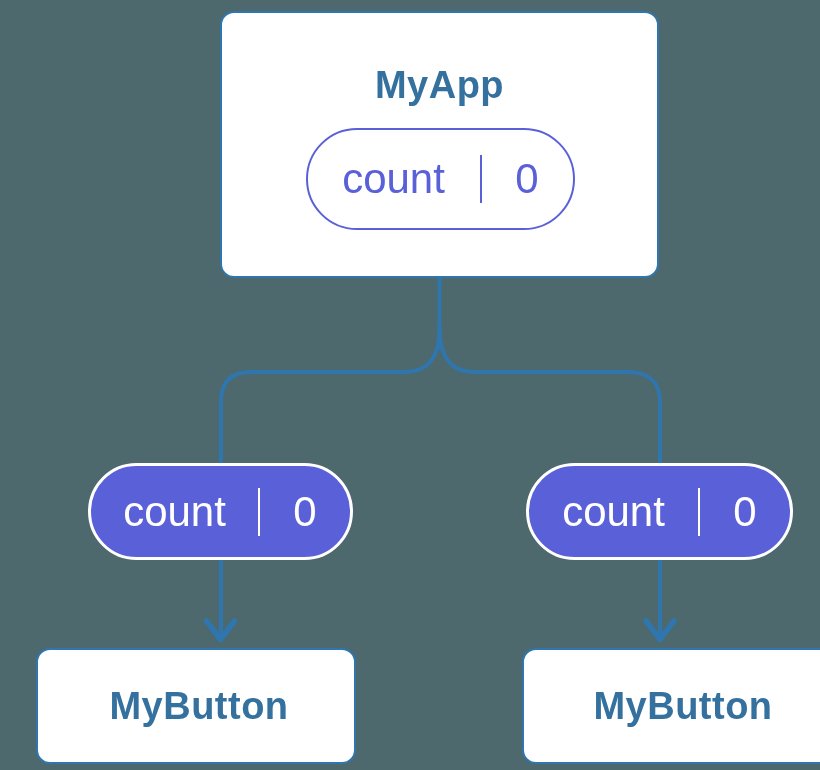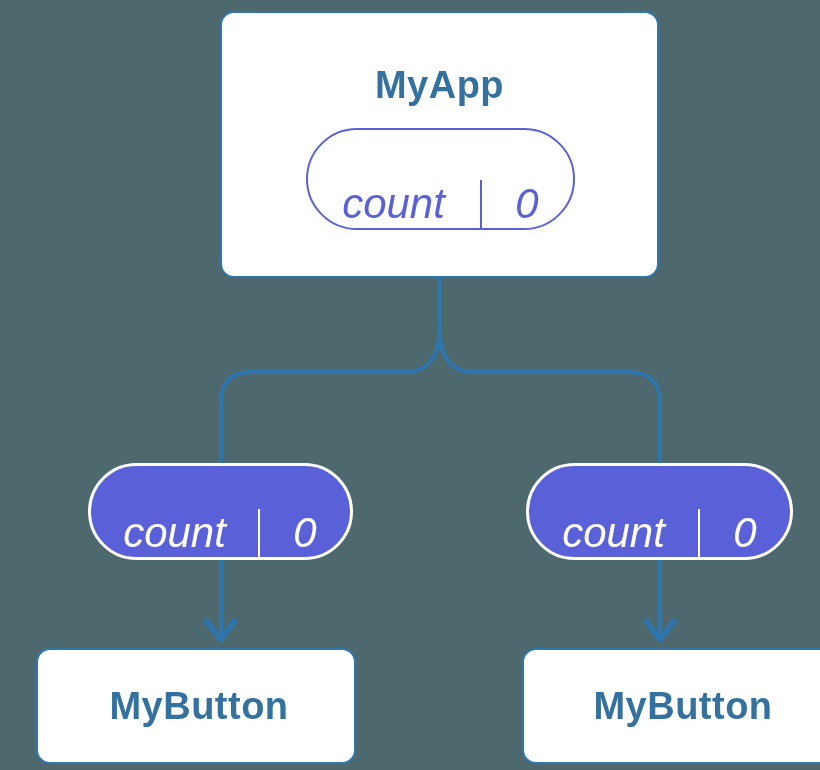--- a/index.html
+++ b/index.html
@@ -41,25 +41,24 @@
     white-space:nowrap;
   }
   .root-title{
     position:absolute;left:0;right:0;top:46px;height:52px;line-height:52px;
     text-align:center;
   }
 
   .pill{
     position:absolute;
     display:flex;
-    align-items:flex-end;
+    align-items:center;
     border-radius:60px;
     overflow:hidden;
     font-size:42px;
-    font-style:italic;
   }
   .pill .name-seg{flex:1;display:flex;align-items:center;justify-content:center;}
   .pill .value-seg{display:flex;align-items:center;justify-content:center;}
 
   .pill-outline{
     left:83.5px;top:114.5px;width:269px;height:102px;
     background:var(--card-white);
     border:2px solid var(--pill-purple);
     color:var(--pill-purple);
   }

